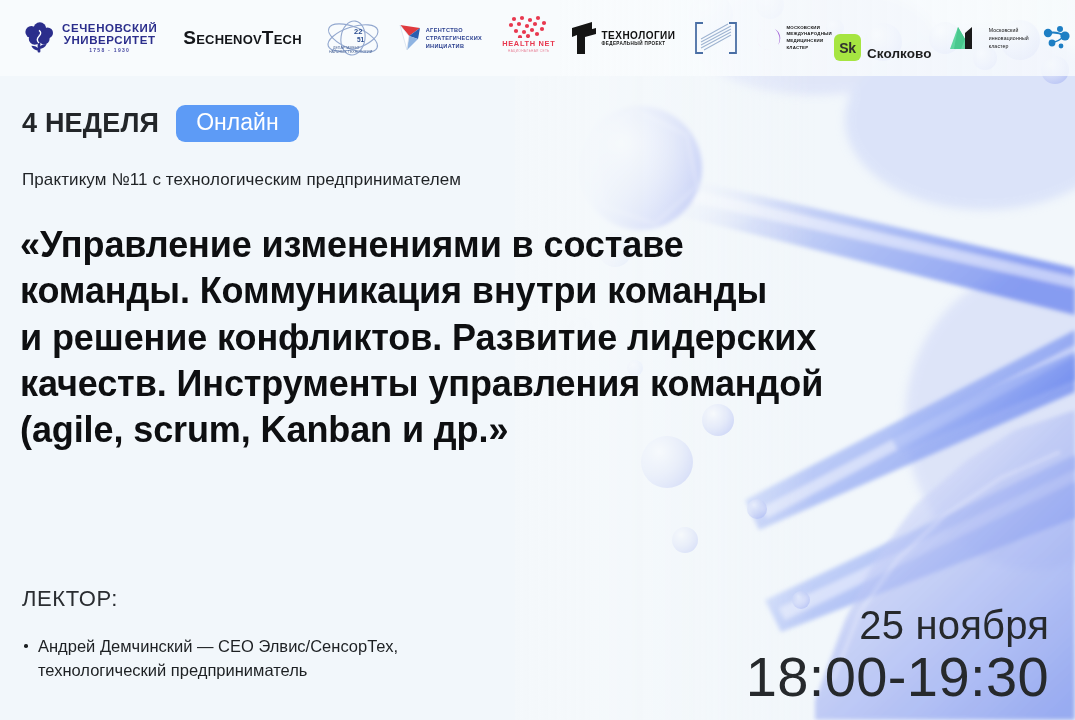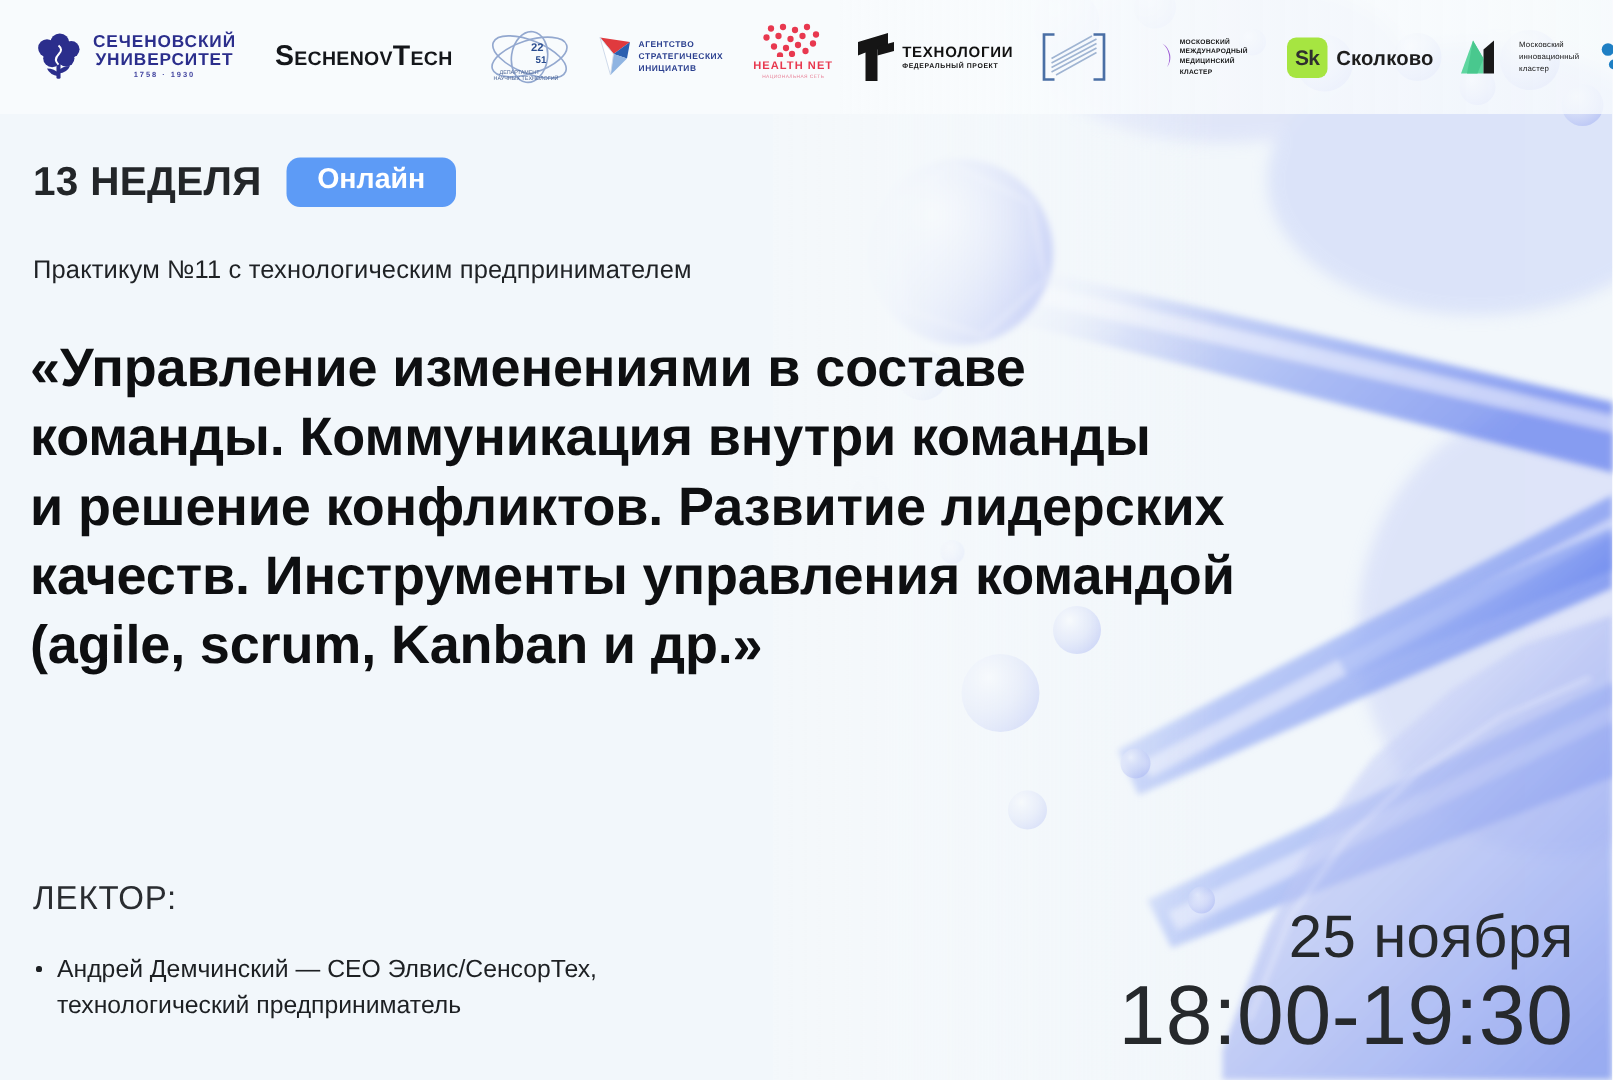--- a/index.html
+++ b/index.html
@@ -115,21 +115,21 @@
   .lg-tech .tt2 { font-size: 4.6px; font-weight: 700; letter-spacing: .4px; color: #111; }
 
   
   .lg-brk { margin-left: 18px; }
 
   
   .lg-mimc { margin-left: 16px; gap: 3px; }
   .lg-mimc .txt { font-size: 4.4px; font-weight: 700; line-height: 1.5; color: #111; letter-spacing: .2px; }
 
   
-  .lg-sk { margin-left: 26px; gap: 6px; }
+  .lg-sk { margin-left: 2px; gap: 6px; align-items: flex-end; }
   .lg-sk .sq {
     width: 27px; height: 27px; border-radius: 6px; background: #a6e541;
     display: flex; align-items: center; justify-content: center;
     font-size: 14px; font-weight: 700; color: #2f2f2f; letter-spacing: -.5px;
   }
   .lg-sk .nm { font-size: 13.5px; font-weight: 600; color: #1d1d1d; letter-spacing: .1px; }
 
   
   .lg-mic { margin-left: 16px; gap: 5px; }
   .lg-mic .txt { font-size: 5.2px; line-height: 1.55; color: #111; letter-spacing: .15px; }
@@ -147,22 +147,22 @@
   .week-label {
     font-size: 27px;
     font-weight: 700;
     color: #232629;
     letter-spacing: .2px;
   }
   .badge {
     background: #5d9bf6;
     color: #ffffff;
     border-radius: 9px;
-    font-size: 19px;
-    font-weight: 700;
+    font-size: 23px;
+    font-weight: 400;
     padding: 5px 20px 7px;
     line-height: 1.1;
     white-space: nowrap;
   }
 
   .subtitle {
     position: absolute;
     top: 170px; left: 22px;
     font-size: 17px;
     font-weight: 400;
@@ -482,21 +482,21 @@
           <path d="M5 8 Q14 6 22 11" stroke="#1e7fc4" stroke-width="2" fill="none"></path>
           <path d="M9 18 Q16 16 22 11" stroke="#1e7fc4" stroke-width="1.6" fill="none"></path>
         </g>
       </svg>
 
     </div>
 
   </div>
 
   <div class="week-row">
-    <div class="week-label">13 НЕДЕЛЯ</div>
+    <div class="week-label">4 НЕДЕЛЯ</div>
     <div class="badge">Онлайн</div>
   </div>
 
   <div class="subtitle">Практикум №11 с технологическим предпринимателем</div>
 
   <div class="title">
     <span class="ln">«Управление изменениями в составе</span>
     <span class="ln">команды. Коммуникация внутри команды</span>
     <span class="ln">и решение конфликтов. Развитие лидерских</span>
     <span class="ln">качеств. Инструменты управления командой</span>

